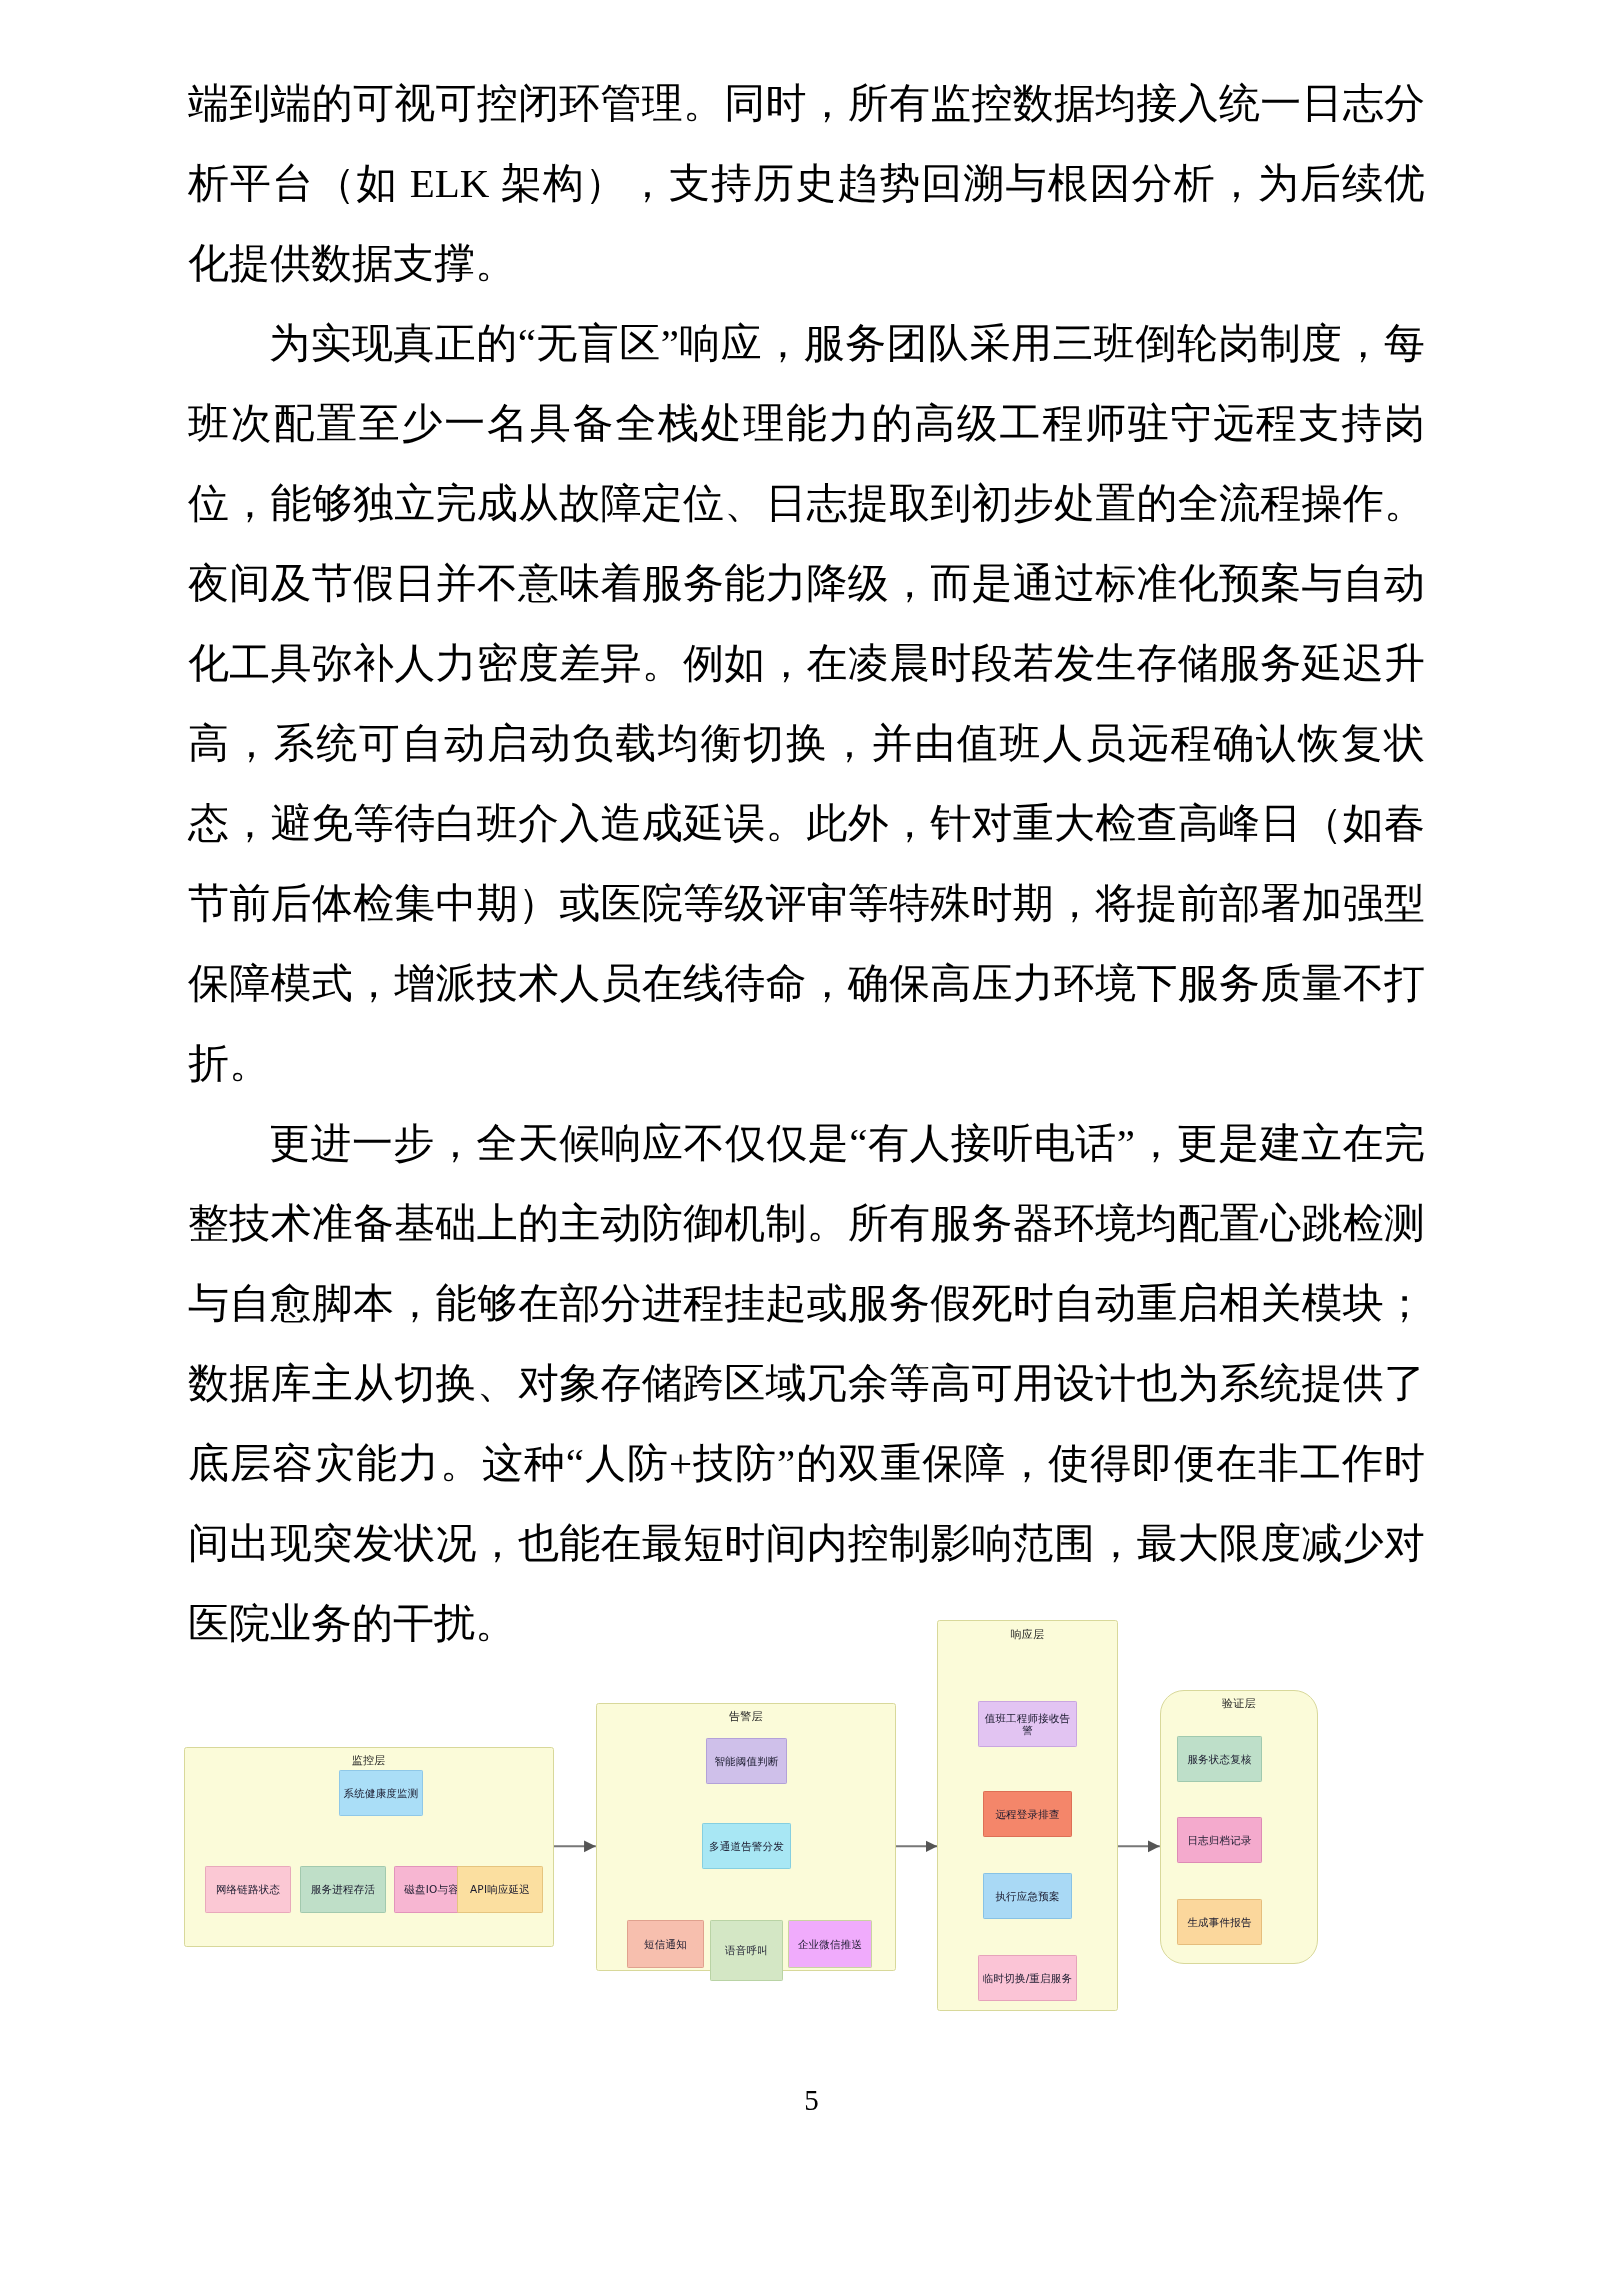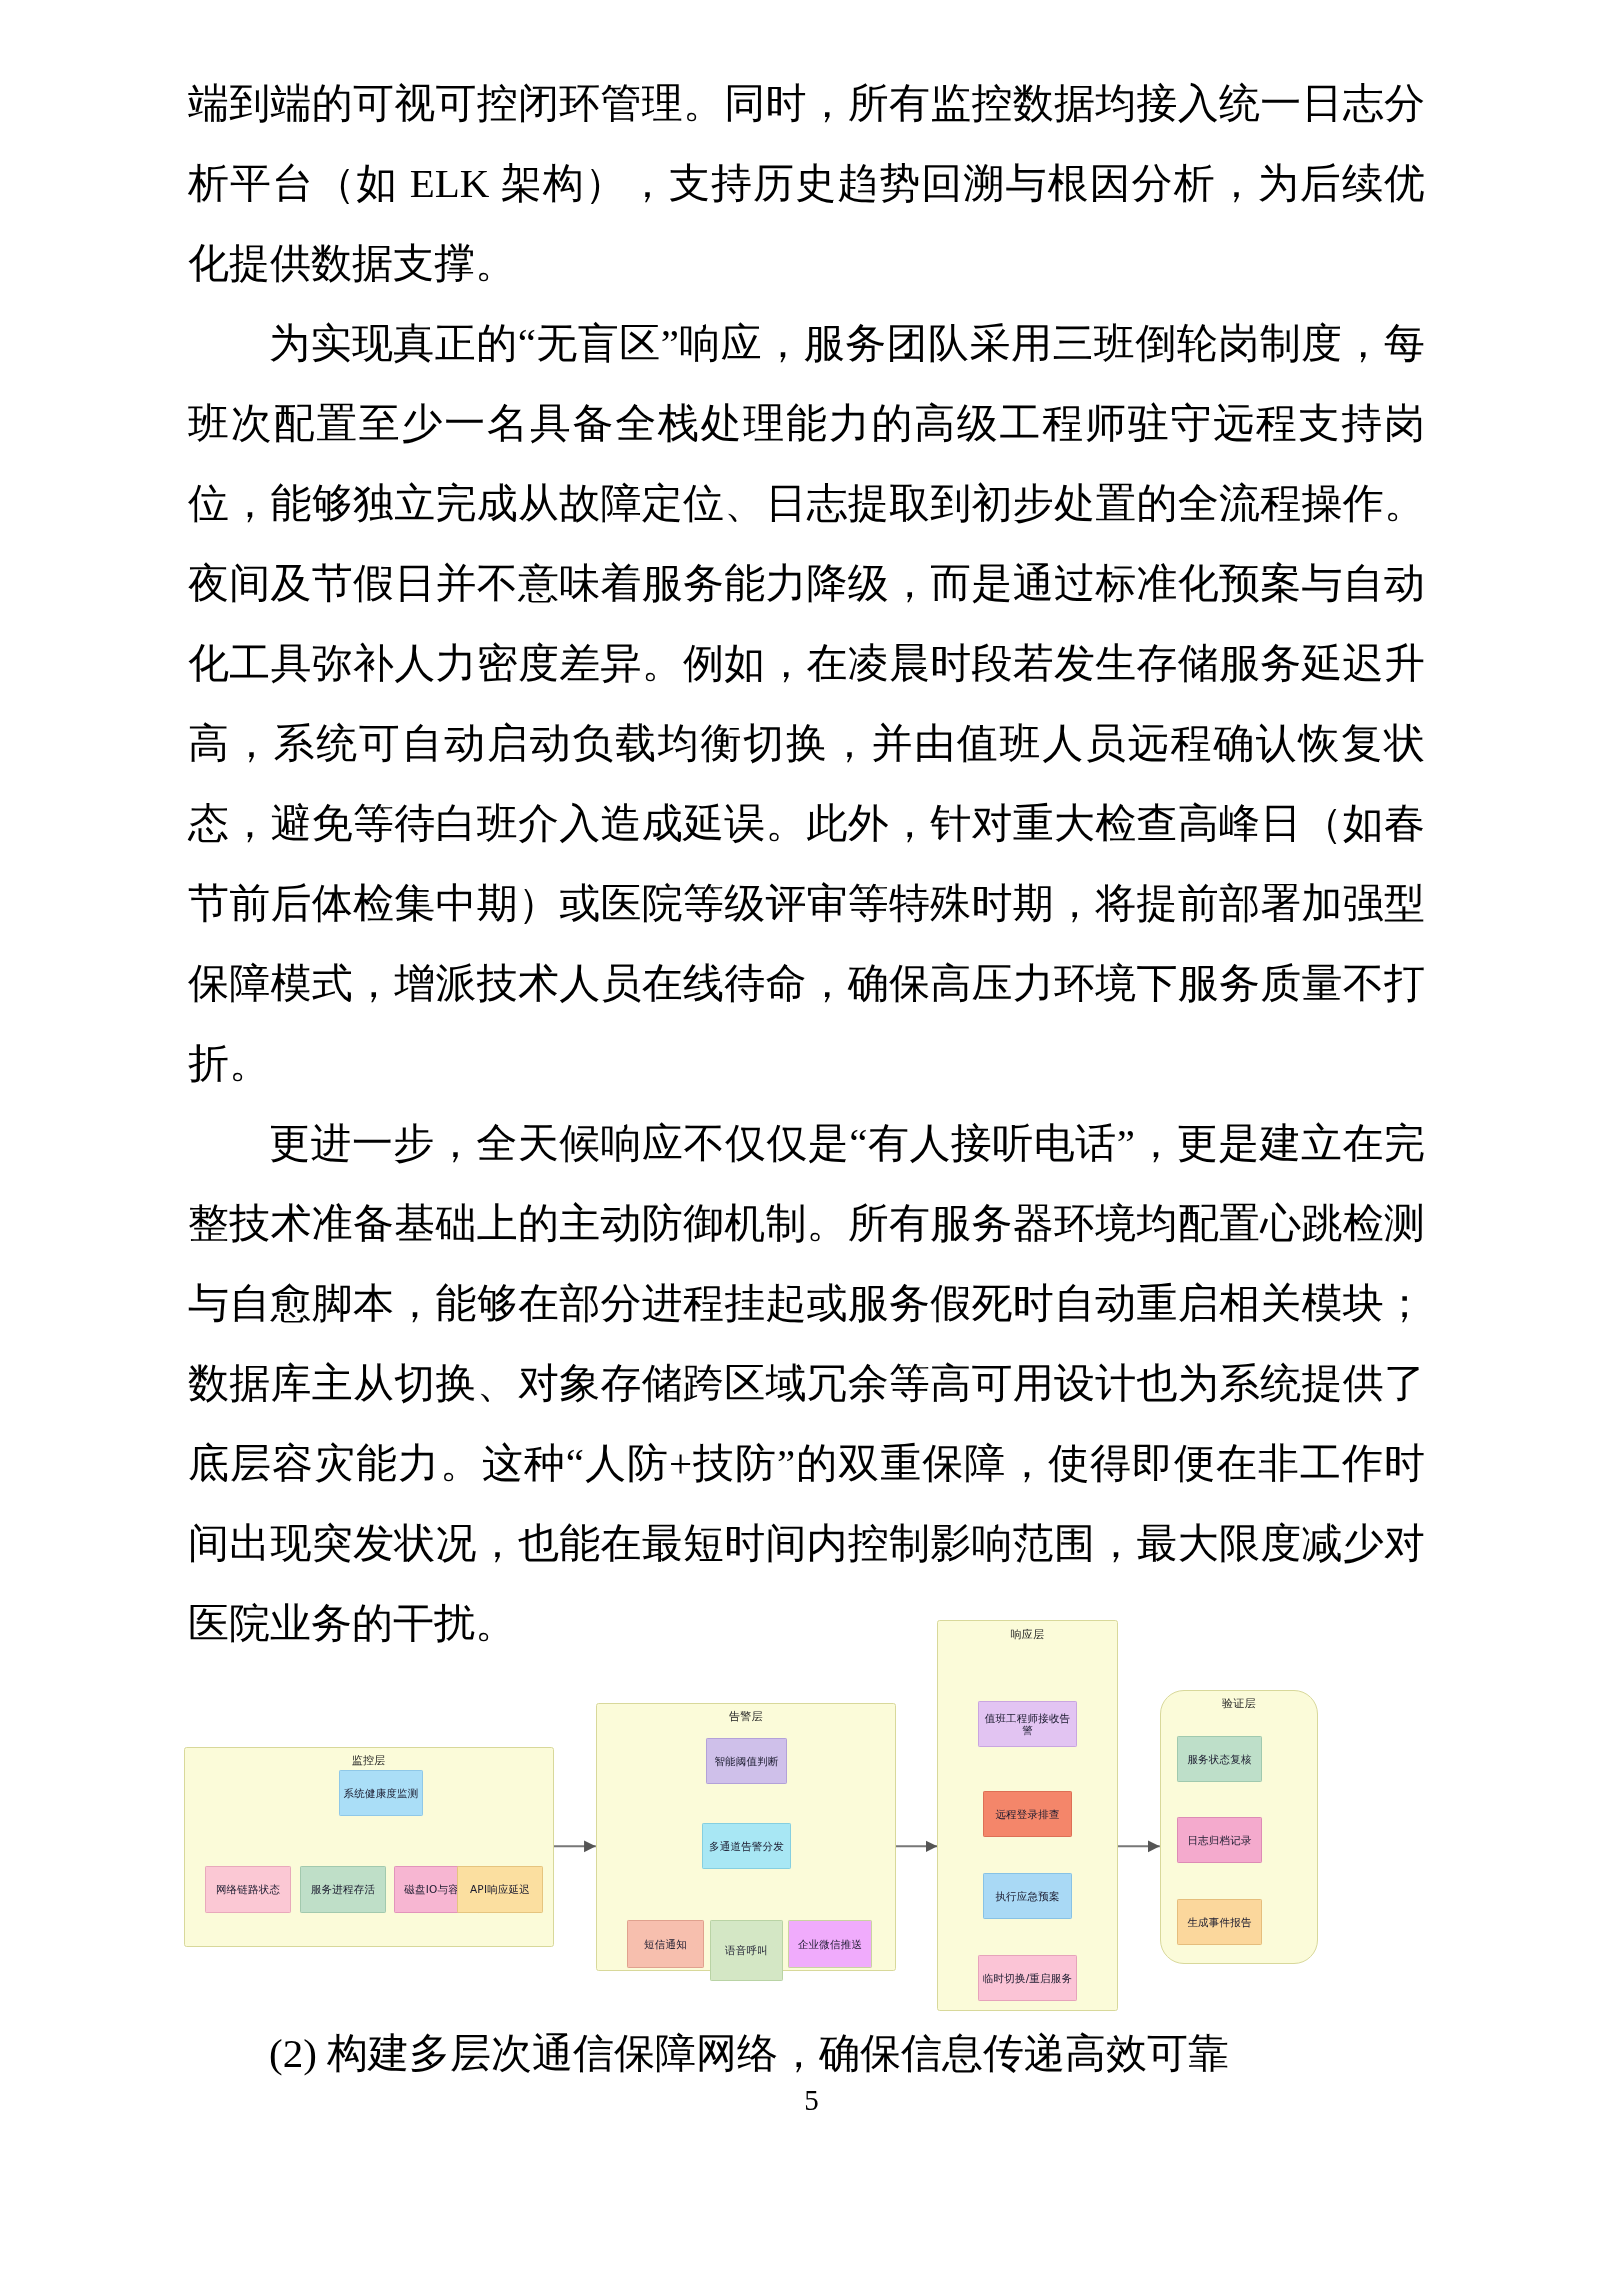--- a/index.html
+++ b/index.html
@@ -227,17 +227,16 @@
       <div class="node" style="left:1013px; top:211px; width:85px; height:46px; background:#f4aacd; border:0.7px solid #dd8bb5;">
         <span>日志归档记录</span>
       </div>
       <div class="node" style="left:1013px; top:293px; width:85px; height:46px; background:#fbd79c; border:0.7px solid #e5bd7c;">
         <span>生成事件报告</span>
       </div>
 
     </div>
   </div>
 
-  <div class="caption">(2) 构建多层次通信保障网络，确保信息传递高效可靠</div>
   <div class="page-number">5</div>
 
 </div>
 
 
 </body></html>

